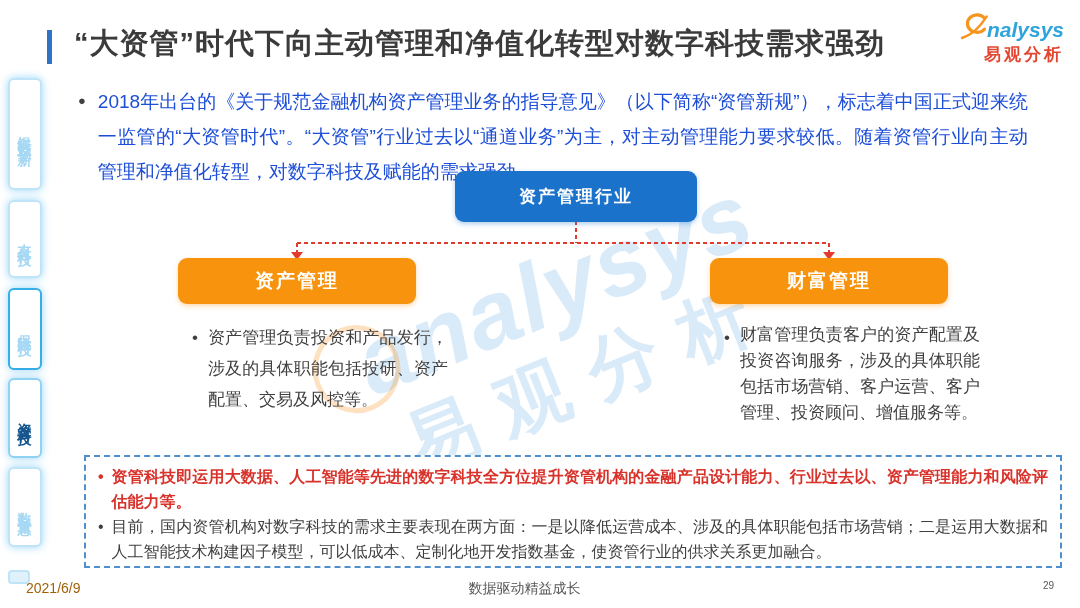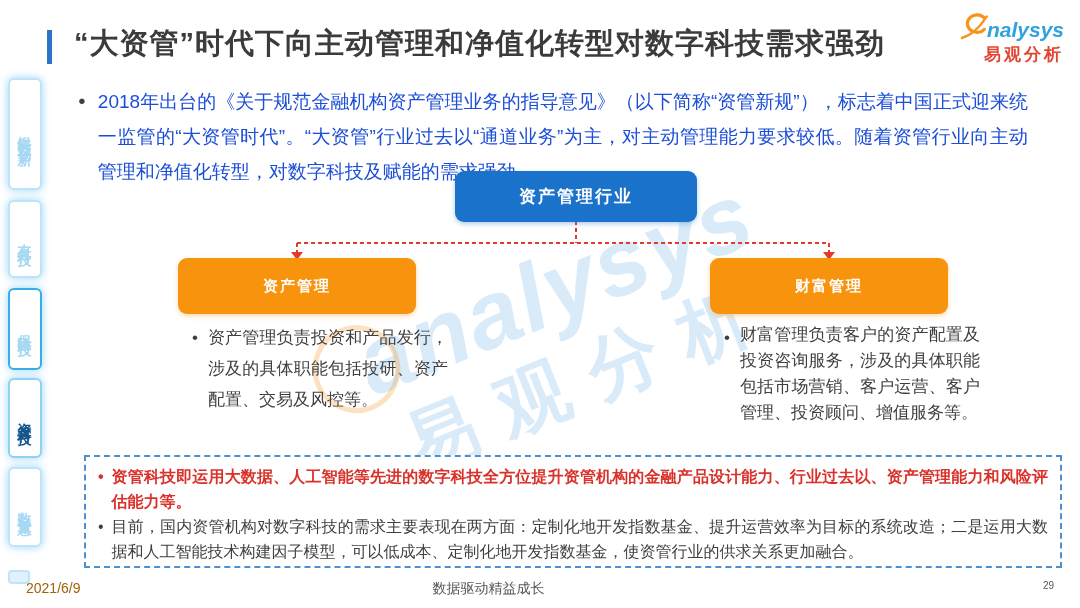--- a/index.html
+++ b/index.html
@@ -42,22 +42,22 @@
   .wm-en{font-size:95px;font-weight:bold;font-style:italic;color:rgba(164,206,240,.42);letter-spacing:2px;line-height:1;}
   .wm-cn{font-size:72px;font-weight:bold;color:rgba(164,206,240,.42);letter-spacing:26px;line-height:1;margin-top:10px;}
   .wm-ring{position:absolute;left:-18px;top:4px;width:78px;height:78px;border:5px solid rgba(247,148,30,.28);
            border-radius:50%;}
 
   
   .root-box{position:absolute;left:455px;top:171px;width:242px;height:51px;background:#1a72ca;border-radius:9px;
             color:#fff;font-weight:bold;font-size:17px;letter-spacing:2px;display:flex;align-items:center;
             justify-content:center;z-index:2;box-shadow:0 2px 5px rgba(26,114,202,.35);}
   .connectors{position:absolute;left:290px;top:220px;z-index:1;}
-  .branch-box{position:absolute;top:258px;width:238px;height:56px;background:#f8930e;border-radius:9px;color:#fff;
-              font-weight:bold;font-size:15px;letter-spacing:2px;display:flex;align-items:center;justify-content:center;
+  .branch-box{position:absolute;top:258px;width:238px;height:46px;background:#f8930e;border-radius:9px;color:#fff;
+              font-weight:bold;font-size:19px;letter-spacing:2px;display:flex;align-items:center;justify-content:center;
               z-index:2;box-shadow:0 2px 5px rgba(248,147,14,.35);}
   .bb-left{left:178px}
   .bb-right{left:710px}
   .desc{position:absolute;top:322px;display:flex;font-size:17px;color:#3f3f3f;z-index:2;}
   .desc .db{margin-right:10px;line-height:31px;}
   .desc .dt{width:240px;text-align:justify;}
   .desc-left{left:192px}
   .desc-left .dt{line-height:31px;}
   .desc-right{left:724px}
   .desc-right .dt{line-height:26px;}
@@ -66,21 +66,21 @@
   .hl{position:absolute;left:84px;top:455px;width:978px;height:113px;border:2px dashed #4e8fce;background:#fff;
       box-sizing:border-box;padding:7px 12px 4px 10px;z-index:2;}
   .hl-item{display:flex;font-size:16px;line-height:25px;}
   .hl-item .hb{margin:0 8px 0 2px;}
   .hl-item.em{color:#d8322b;font-weight:bold;}
   .hl-item.plain{color:#3f3f3f;}
   .hl-item .ht{text-align:justify;}
 
   
   .footer-date{position:absolute;left:26px;top:580px;font-size:14px;color:#a16207;z-index:3;}
-  .footer-slogan{position:absolute;left:0;top:580px;width:977px;text-align:center;font-size:14px;color:#575757;z-index:3;}
+  .footer-slogan{position:absolute;left:0;top:580px;width:977px;text-align:center;font-size:14px;color:#575757;z-index:3;padding-left:36px;}
   .footer-page{position:absolute;right:26px;top:580px;font-size:10px;color:#575757;z-index:3;}
 </style>
 </head>
 <body>
 
 <div class="slide">
 
   <div class="accent-bar"></div>
   <h1 class="page-title">“大资管”时代下向主动管理和净值化转型对数字科技需求强劲</h1>
 
@@ -146,21 +146,21 @@
     <span class="dt">财富管理负责客户的资产配置及投资咨询服务，涉及的具体职能包括市场营销、客户运营、客户管理、投资顾问、增值服务等。</span>
   </div>
 
   <div class="hl">
     <div class="hl-item em">
       <span class="hb">•</span>
       <span class="ht">资管科技即运用大数据、人工智能等先进的数字科技全方位提升资管机构的金融产品设计能力、行业过去以、资产管理能力和风险评估能力等。</span>
     </div>
     <div class="hl-item plain">
       <span class="hb">•</span>
-      <span class="ht">目前，国内资管机构对数字科技的需求主要表现在两方面：定制化地开发指数基金、提升运营效率为目标的系统改造；二是运用大数据和人工智能技术构建因子模型，可以低成本、定制化地开发指数基金，使资管行业的供求关系更加融合。</span>
+      <span class="ht">目前，国内资管机构对数字科技的需求主要表现在两方面：一是以降低运营成本、涉及的具体职能包括市场营销；二是运用大数据和人工智能技术构建因子模型，可以低成本、定制化地开发指数基金，使资管行业的供求关系更加融合。</span>
     </div>
   </div>
 
   <div class="footer-date">2021/6/9</div>
   <div class="footer-slogan">数据驱动精益成长</div>
   <div class="footer-page">29</div>
 
 </div>
 
 </body></html>

